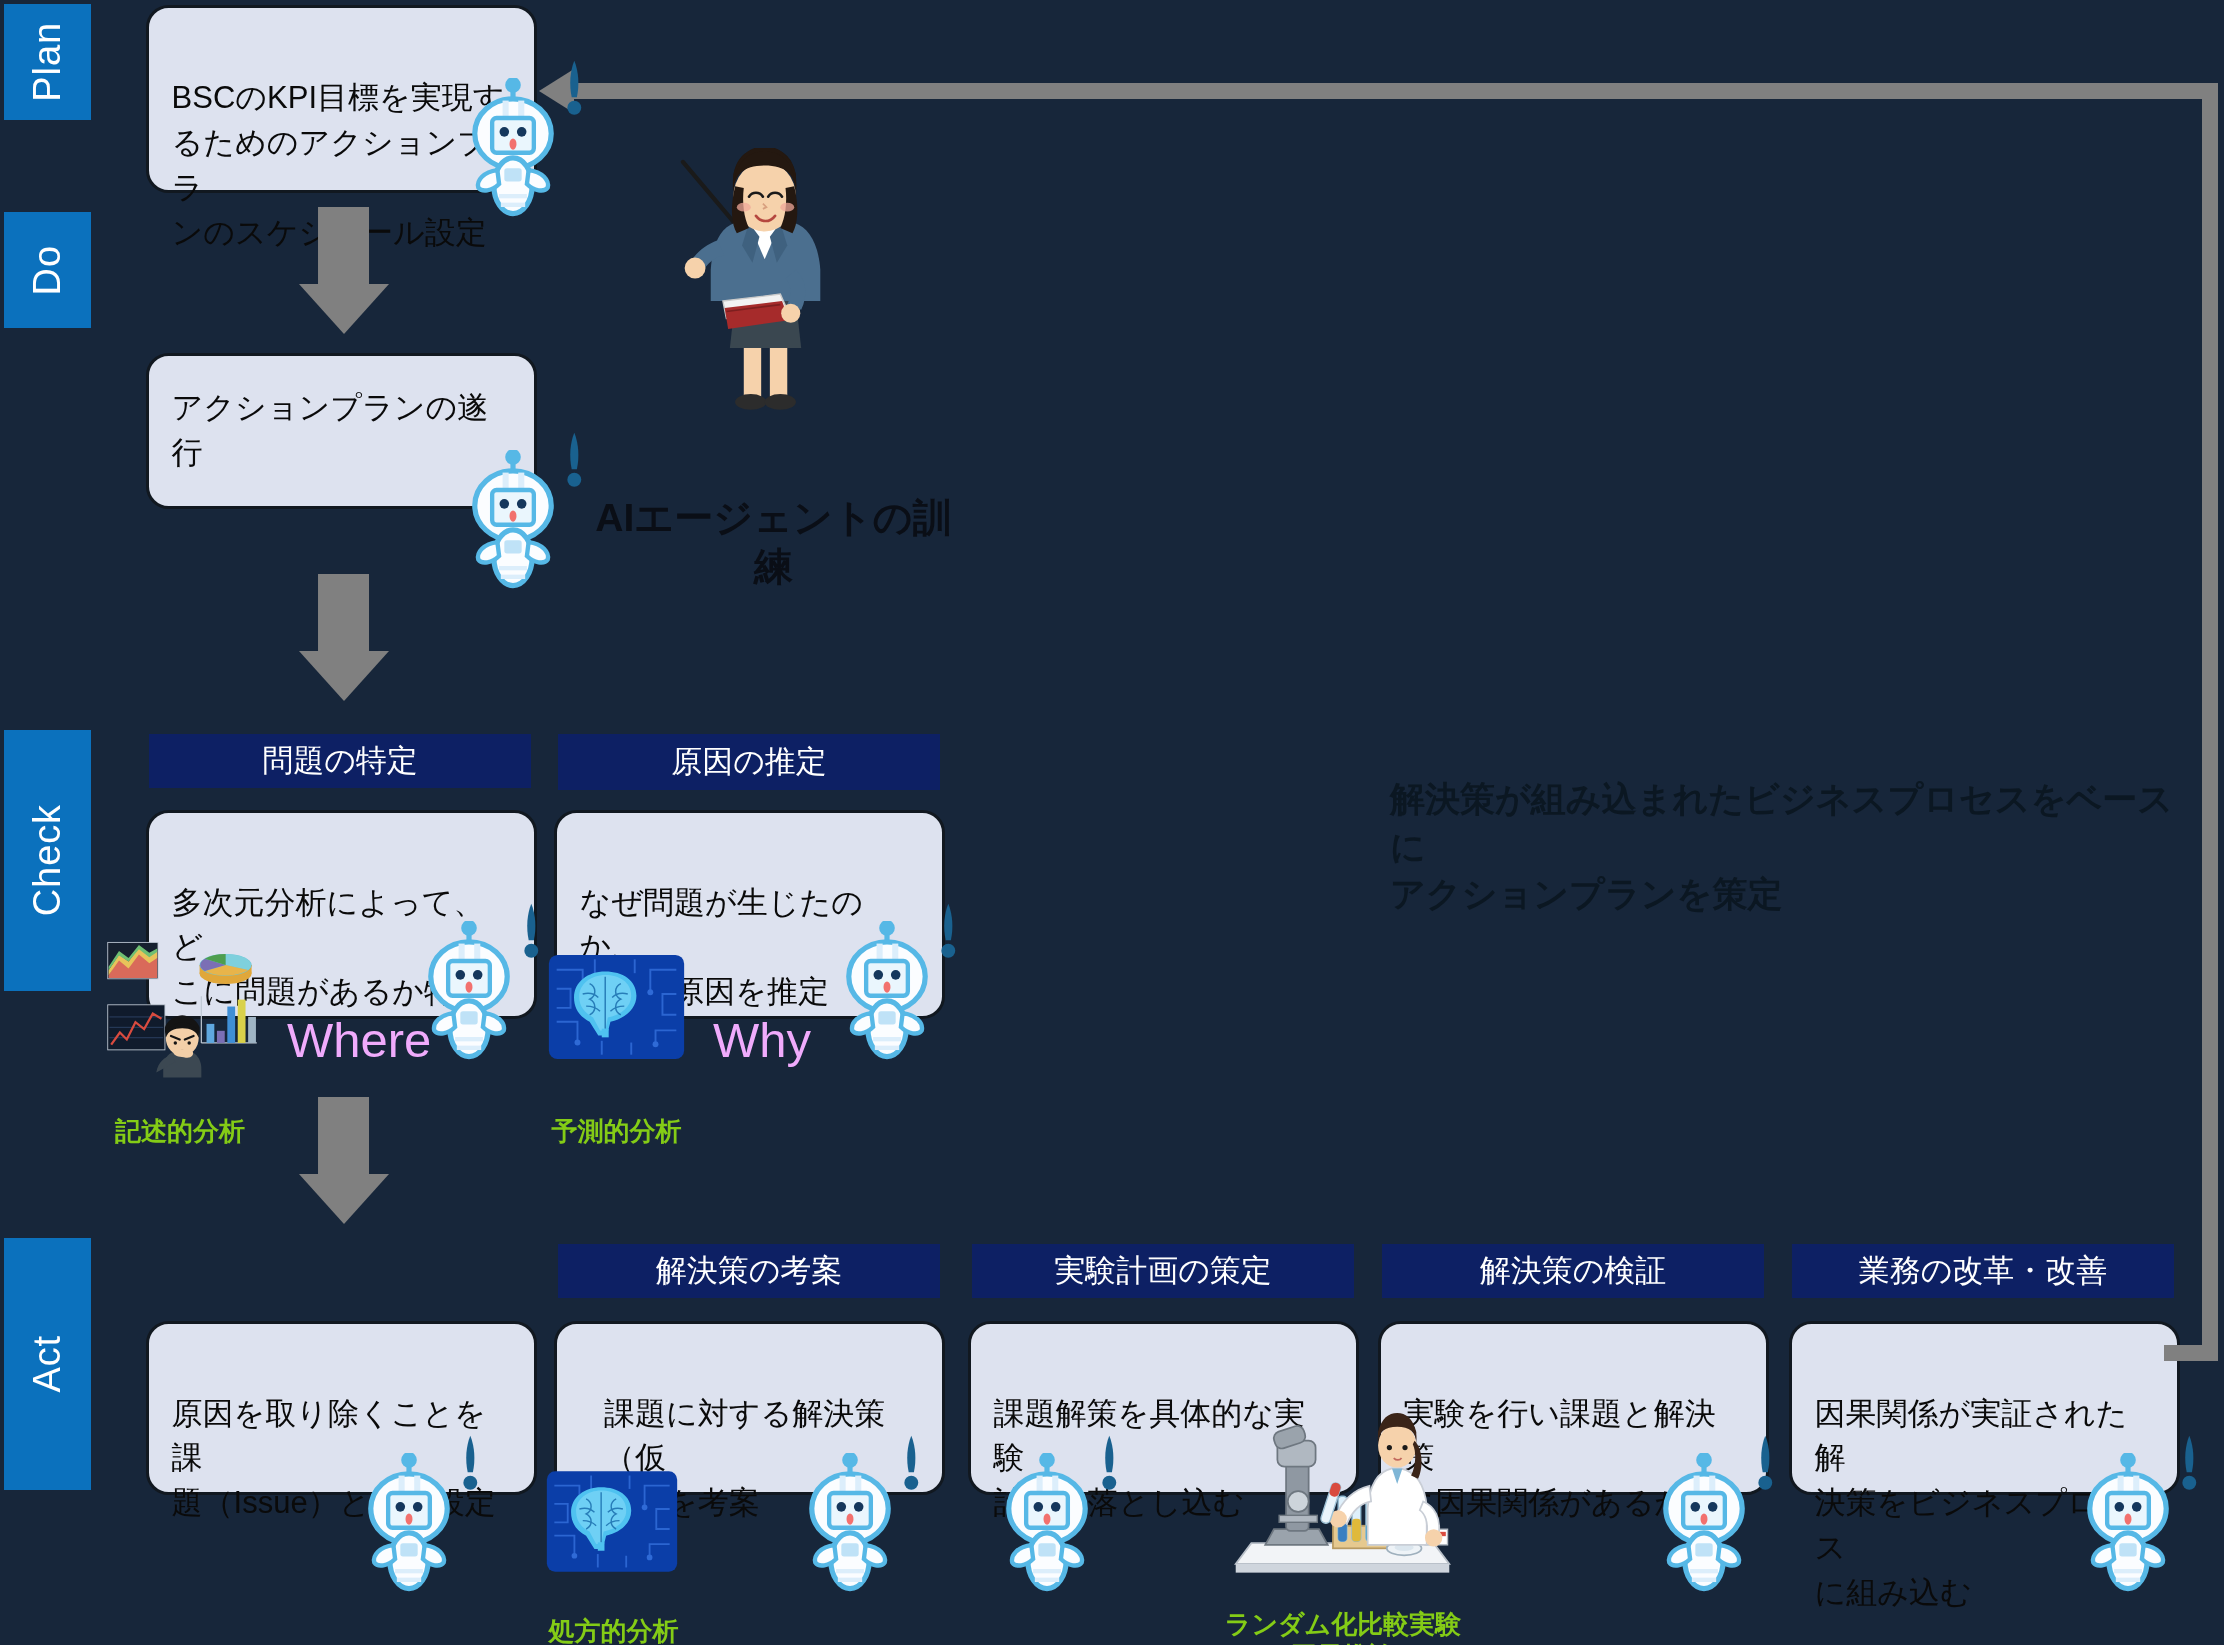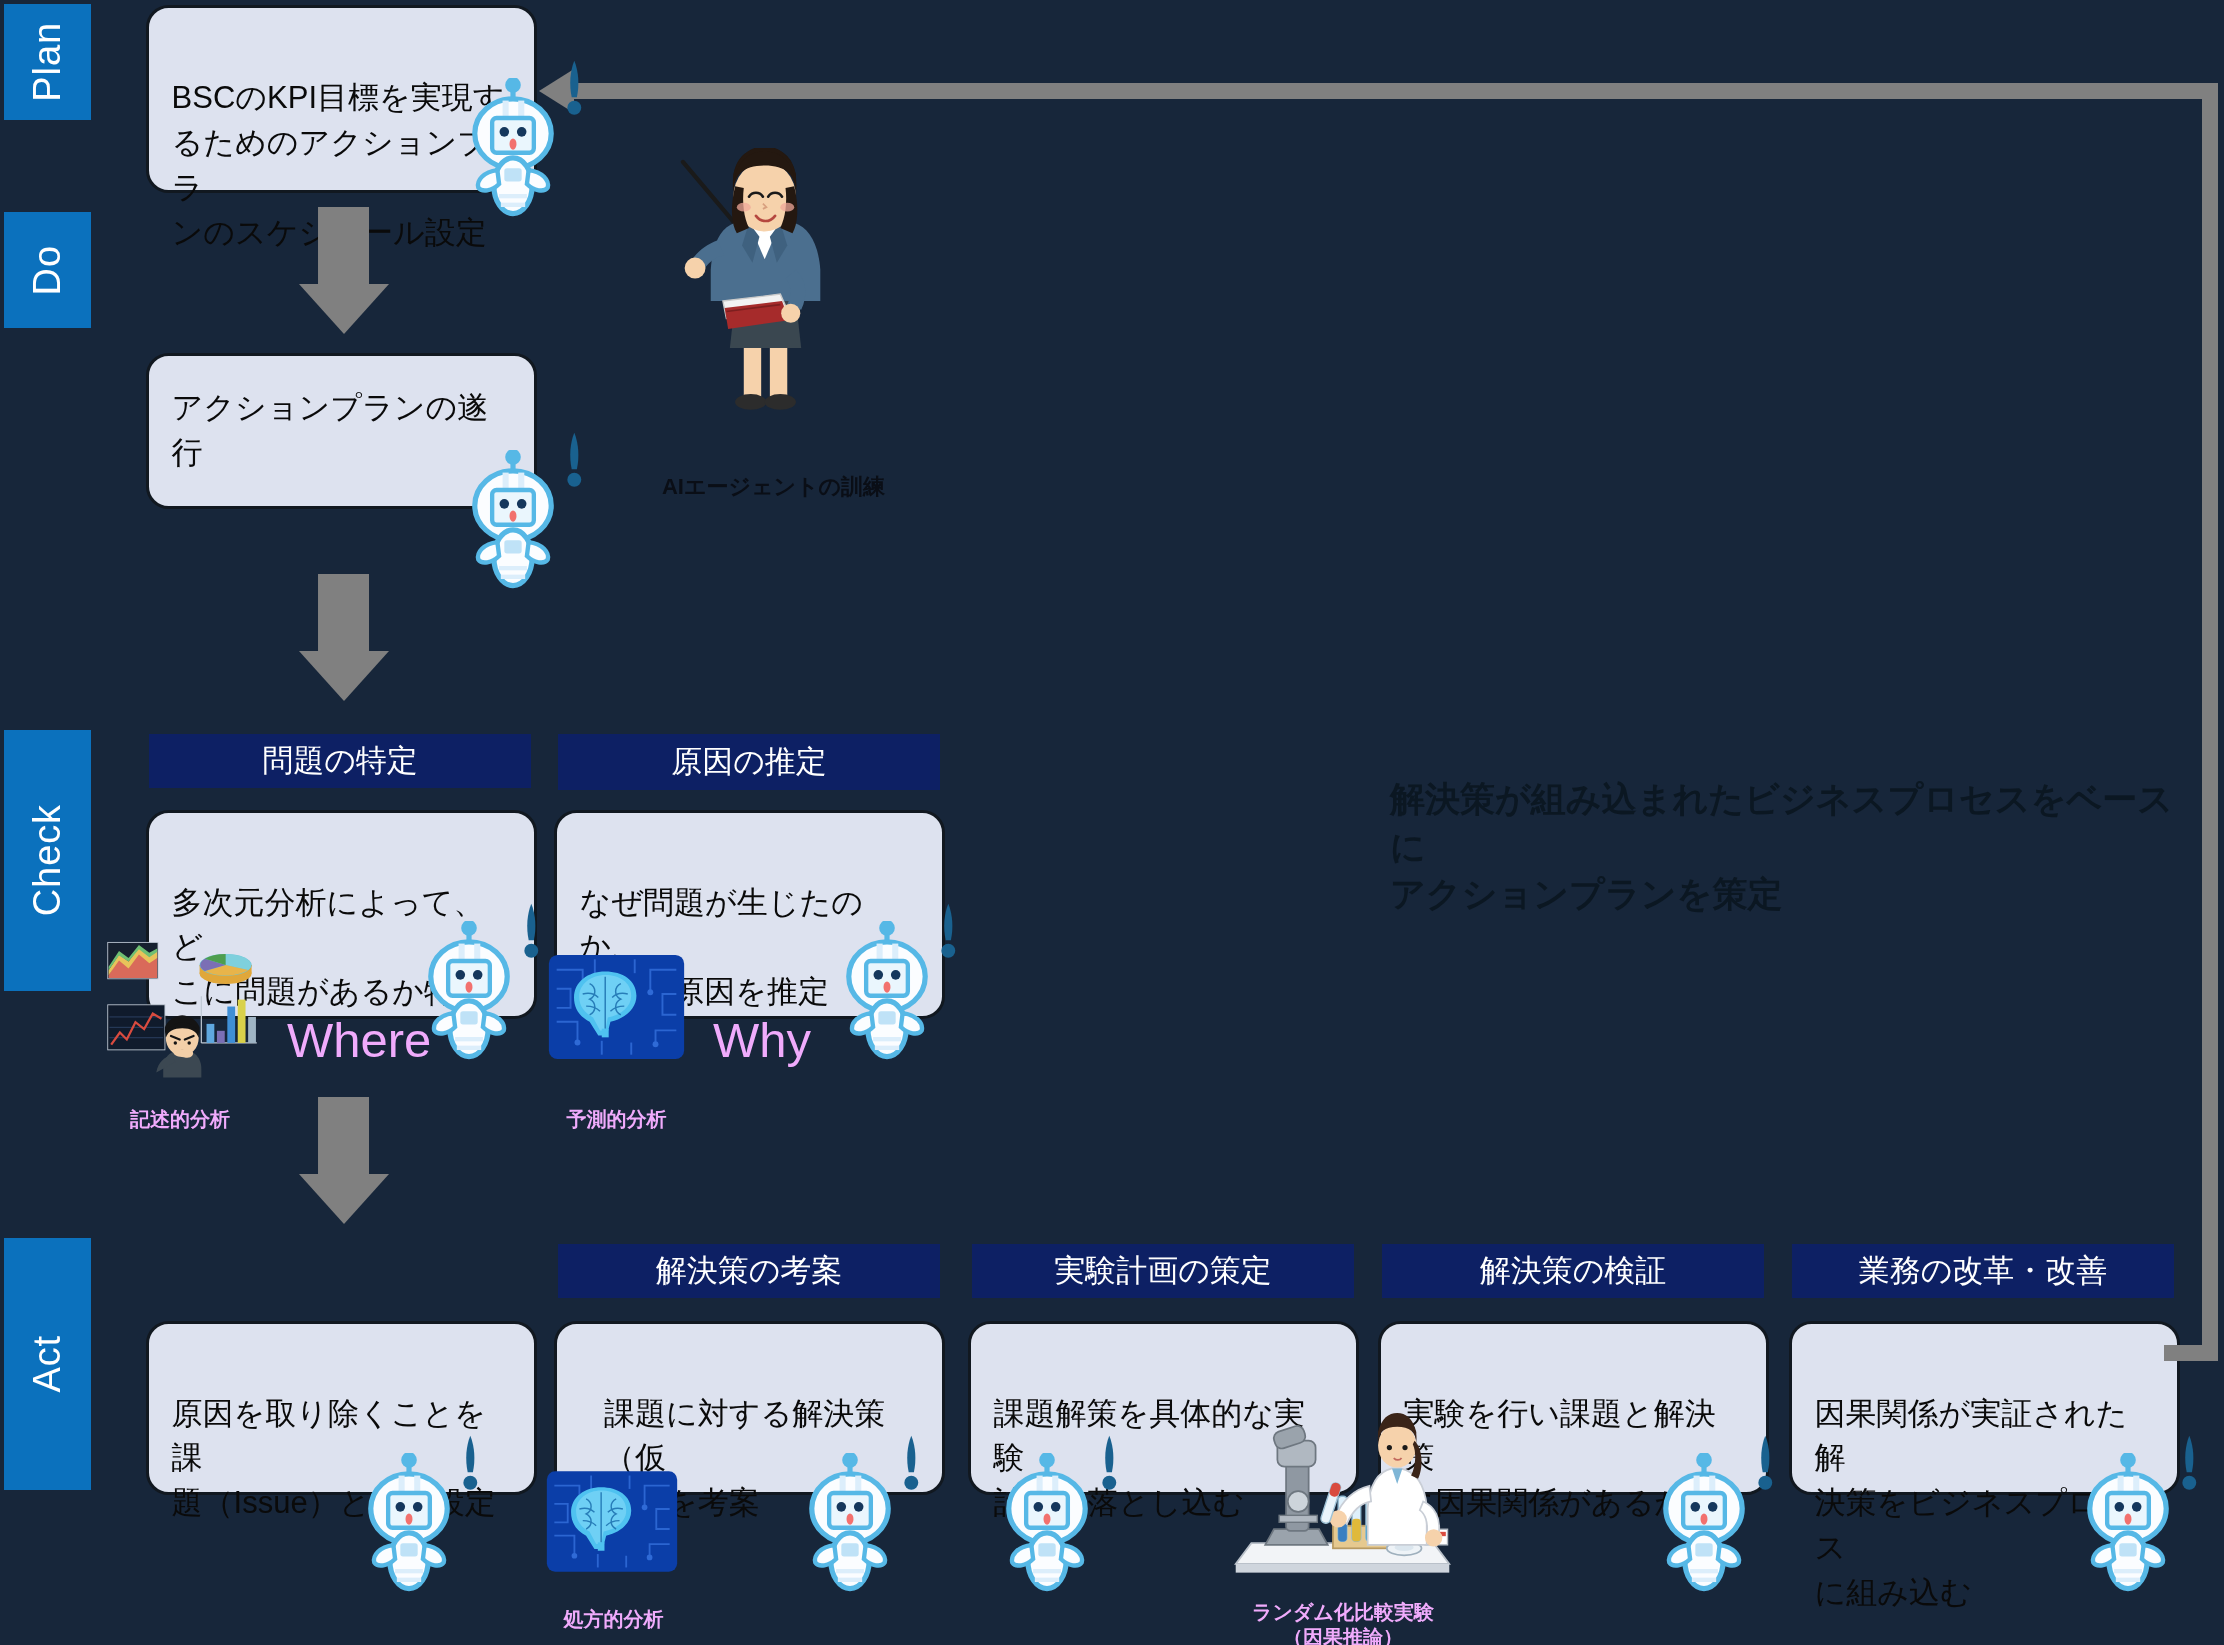--- a/index.html
+++ b/index.html
@@ -91,22 +91,22 @@
   .bigword{
     position:absolute;
     color:#f0abfc;
     font-size:49px;
     font-weight:400;
   }
 
   
   .iconcap{
     position:absolute;
-    color:#f0abfc;
-    font-size:20px;
+    color:#84cc16;
+    font-size:26px;
     font-weight:bold;
     text-align:center;
     line-height:1.25;
     white-space:pre-line;
   }
 
   
   .robot{position:absolute;}
   .bang{position:absolute;}
 
@@ -451,21 +451,21 @@
       <path d="M76 44 C70 68 72 88 78 98 L92 92 C86 80 84 62 86 46 Z" fill="#241810"></path>
       <path d="M144 44 C150 68 148 88 142 98 L128 92 C134 80 136 62 134 46 Z" fill="#241810"></path>
       <path d="M92 56 C96 50 104 50 108 56" stroke="#1a1a1a" stroke-width="3" fill="none" stroke-linecap="round"></path>
       <path d="M114 56 C118 50 126 50 130 56" stroke="#1a1a1a" stroke-width="3" fill="none" stroke-linecap="round"></path>
       <ellipse cx="86" cy="68" rx="8" ry="5" fill="#f0a89a" opacity="0.75"></ellipse>
       <ellipse cx="136" cy="68" rx="8" ry="5" fill="#f0a89a" opacity="0.75"></ellipse>
       <path d="M108 64 L112 68 L108 70" stroke="#d8a07f" stroke-width="2" fill="none"></path>
       <path d="M100 78 C106 86 116 86 122 78" stroke="#b5473f" stroke-width="3" fill="none" stroke-linecap="round"></path>
     </svg>
   </div>
-  <div class="iconcap" style="left:591px;top:445px;width:365px;font-size:22px;color:#0a0e16;">
+  <div class="iconcap" style="left:591px;top:445px;width:365px;font-size:39px;color:#0a0e16;">
     <span>AIエージェントの訓練</span>
   </div>
 
   <div class="annot" style="left:1390px;top:728px;width:800px;">
     <span>解決策が組み込まれたビジネスプロセスをベースに
 アクションプランを策定</span>
   </div>
 
   <div class="fb-h" style="left:2164px;top:1345px;width:54px;height:15.6px;"></div>
   <div class="fb-v" style="left:2202px;top:83px;width:15.6px;height:1278px;"></div>

